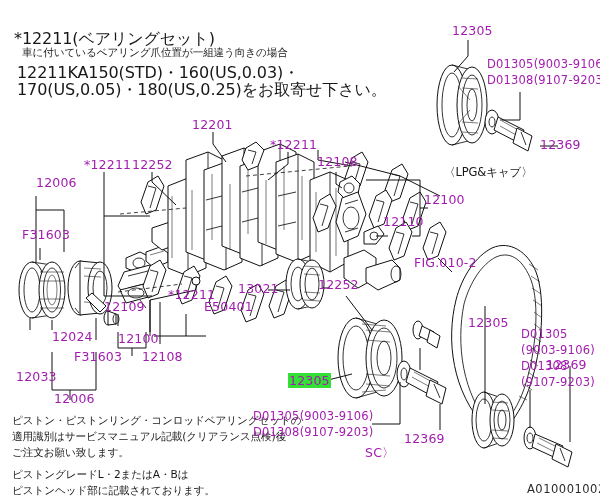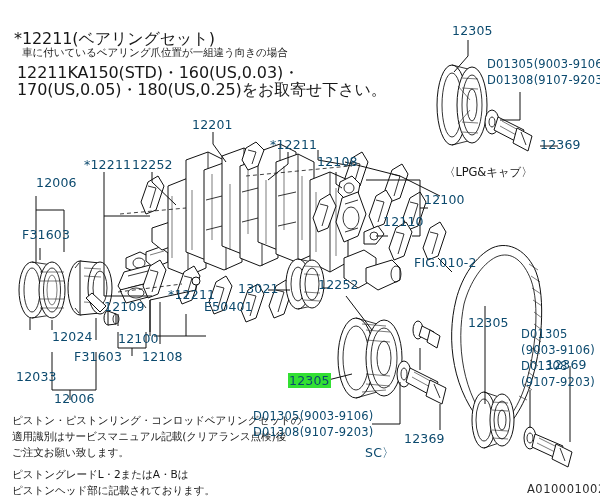--- a/index.html
+++ b/index.html
@@ -1,21 +1,21 @@
 <!DOCTYPE html>
 <html><head>
 <meta charset="utf-8">
 <style>
   html,body{margin:0;padding:0;background:#ffffff;}
   body{width:600px;height:500px;position:relative;overflow:hidden;
        font-family:"DejaVu Sans","Liberation Sans",sans-serif;color:#1a1a1a;}
   #sheet{position:absolute;left:0;top:0;width:600px;height:500px;}
   svg.layer{position:absolute;left:0;top:0;width:600px;height:500px;overflow:visible;}
   .lbl{position:absolute;white-space:pre;font-size:12.5px;letter-spacing:.2px;
-       color:#0c4a6e;line-height:1.15;}
+       color:#a21caf;line-height:1.15;}
   .lbl.small{font-size:11.5px;}
   .jp{position:absolute;white-space:pre;font-size:10.6px;line-height:1.55;
       color:#171717;letter-spacing:-.1px;font-family:"DejaVu Sans",sans-serif;}
   .jp.t{font-size:16px;line-height:1.6;}
   .hl{background:#33e033;padding:0 1px;}
   .code{position:absolute;font-size:11.5px;color:#2a2a2a;letter-spacing:.5px;}
   .ln{stroke:#111;stroke-width:1;fill:none;}
   .thin{stroke:#111;stroke-width:.85;fill:none;}
   .dash{stroke:#111;stroke-width:.8;fill:none;stroke-dasharray:4 3;}
   .part{stroke:#111;stroke-width:1;fill:#ffffff;}

